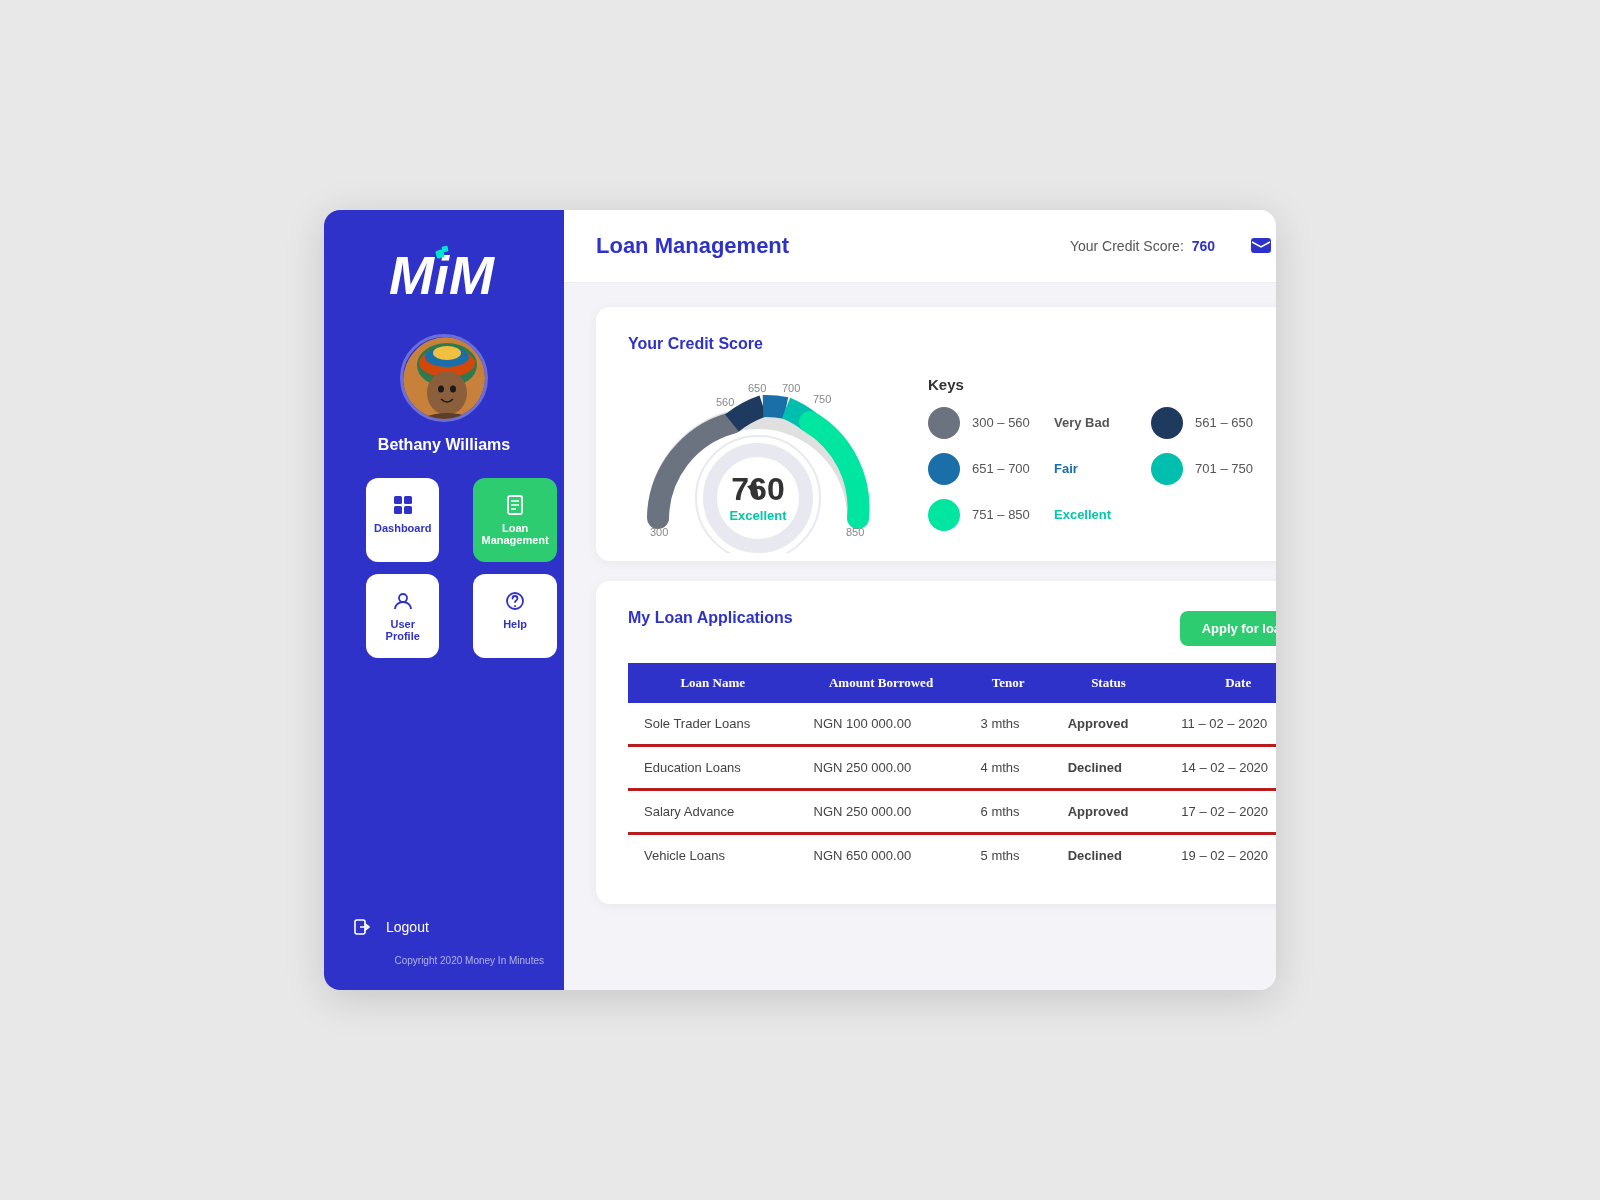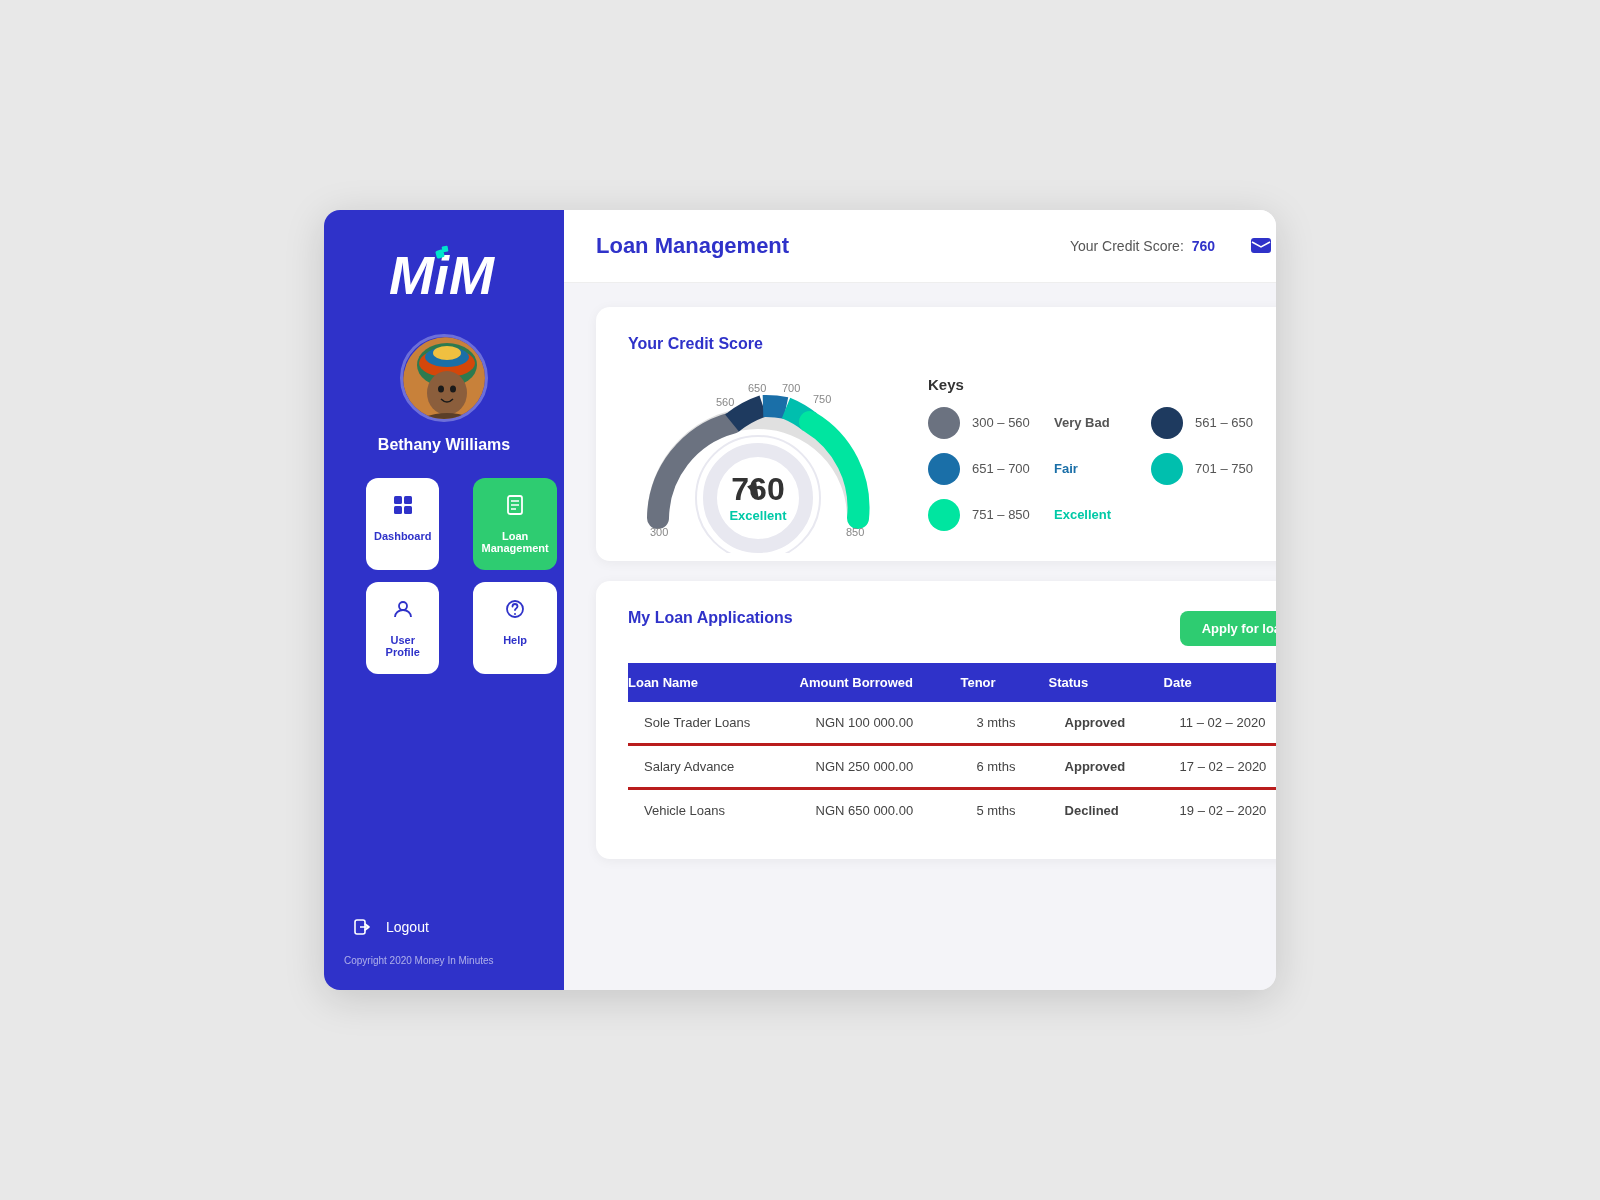--- a/index.html
+++ b/index.html
@@ -55,21 +55,20 @@
       width: 100%;
       margin-bottom: 24px;
     }
     .nav-item {
       background: white;
       border-radius: 12px;
       padding: 16px 8px;
       display: flex;
       flex-direction: column;
       align-items: center;
-      gap: 8px;
       cursor: pointer;
       text-decoration: none;
       margin-left: 22px;
     }
     .nav-item.active {
       background: #2ECC71;
     }
     .nav-item .nav-icon {
       font-size: 22px;
       color: #2F32C9;
@@ -93,21 +92,21 @@
       color: white;
       cursor: pointer;
       font-size: 14px;
       margin-top: auto;
       padding: 8px;
     }
     .copyright {
       color: rgba(255,255,255,0.6);
       font-size: 10px;
       margin-top: 10px;
-      text-align: left;
+      text-align: right;
     }
     
     .main-content {
       flex: 1;
       background: #f4f4f8;
       display: flex;
       flex-direction: column;
     }
     .header {
       background: white;
@@ -249,24 +248,25 @@
     }
     .loan-table {
       width: 100%;
       border-collapse: collapse;
     }
     .loan-table thead tr {
       background: #2F32C9;
       color: white;
     }
     .loan-table thead th {
-      padding: 12px 0;
-      text-align: left;
+      padding: 12px 16px;
+      text-align: center;
       font-size: 13px;
       font-weight: 600;
+      font-family: Liberation Serif, serif;
     }
     .loan-table tbody tr {
       border-bottom: 3px solid #b91c1c;
     }
     .loan-table tbody tr:last-child {
       border-bottom: none;
     }
     .loan-table tbody td {
       padding: 13px 16px;
       font-size: 13px;
@@ -489,20 +489,27 @@
           </thead>
           <tbody id="loan-table-body">
           <tr>
       <td>Sole Trader Loans</td>
       <td>NGN 100 000.00</td>
       <td>3 mths</td>
       <td class="status-approved">Approved</td>
       <td>11 – 02 – 2020</td>
     </tr>
               <tr>
+      <td>Education Loans</td>
+      <td>NGN 250 000.00</td>
+      <td>4 mths</td>
+      <td class="status-declined">Declined</td>
+      <td>14 – 02 – 2020</td>
+    </tr>
+              <tr>
       <td>Salary Advance</td>
       <td>NGN 250 000.00</td>
       <td>6 mths</td>
       <td class="status-approved">Approved</td>
       <td>17 – 02 – 2020</td>
     </tr>
               <tr>
       <td>Vehicle Loans</td>
       <td>NGN 650 000.00</td>
       <td>5 mths</td>

